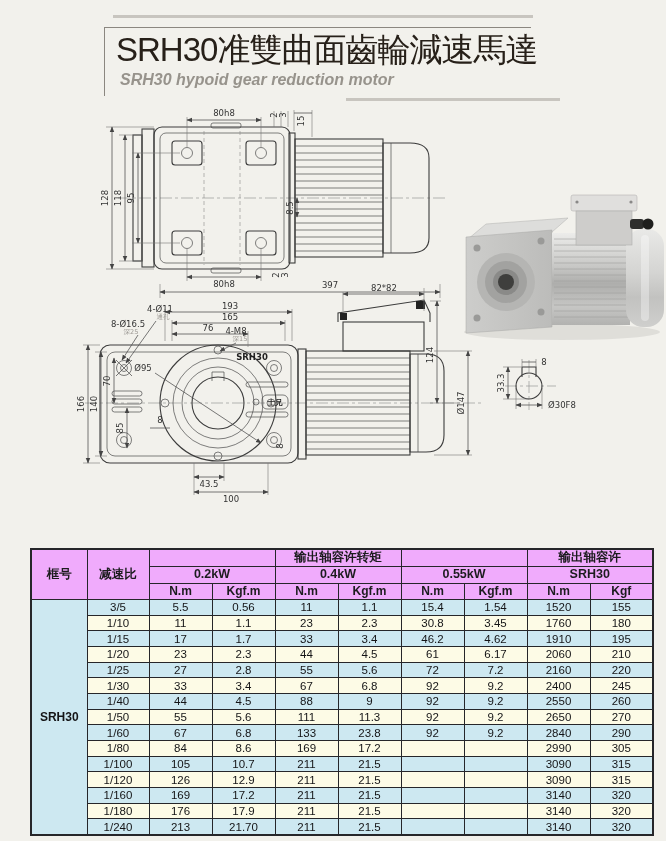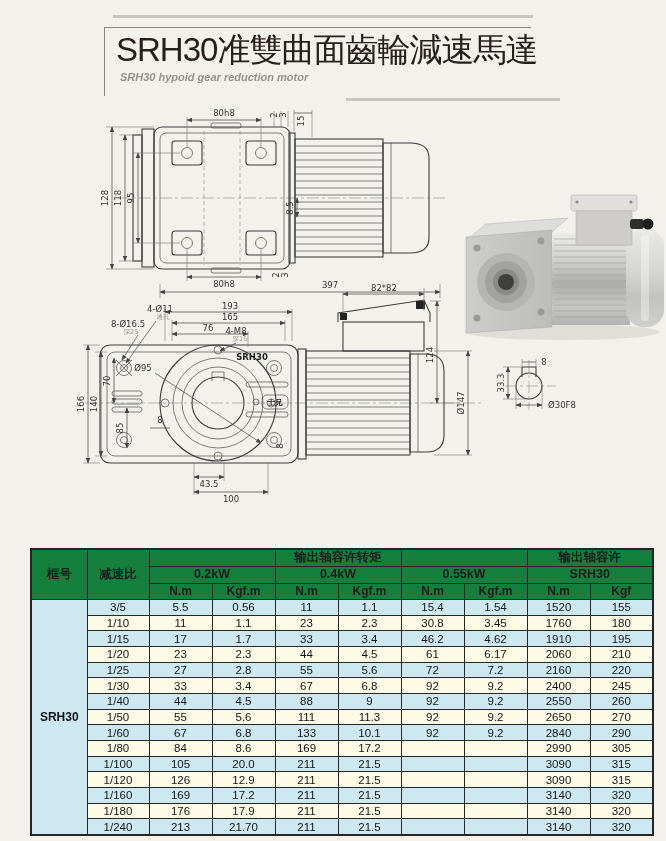--- a/index.html
+++ b/index.html
@@ -6,21 +6,21 @@
   body{width:666px;height:841px;background:#f2f1ec;position:relative;
        font-family:"Liberation Sans",sans-serif;overflow:hidden;}
   .abs{position:absolute;}
 
   
   #shadow-top{left:113px;top:15px;width:420px;height:3px;background:#c8c5bf;}
   #title-frame{left:104px;top:27px;width:426px;height:68px;
                border-left:1.5px solid #8b8780;border-top:1.5px solid #8b8780;}
   #main-title{left:116px;top:28px;font-size:33px;font-weight:normal;color:#272019;
               letter-spacing:-1px;white-space:nowrap;}
-  #sub-title{left:120px;top:71px;font-size:11px;font-weight:bold;font-style:italic;color:#97938c;}
+  #sub-title{left:120px;top:71px;font-size:16px;font-weight:bold;font-style:italic;color:#97938c;}
   #shadow-right{left:346px;top:98px;width:214px;height:3px;background:#c8c5bf;}
 
   
   #drawing{left:0;top:105px;}
   .ol{stroke:#3c3c3c;stroke-width:1.1;fill:none;}
   .ol2{stroke:#4a4a4a;stroke-width:0.7;fill:none;}
   .fin{stroke:#4a4a4a;stroke-width:0.7;fill:none;}
   .dl{stroke:#555;stroke-width:0.8;fill:none;}
   .ext{stroke:#777;stroke-width:0.6;fill:none;}
   .cl{stroke:#999;stroke-width:0.7;fill:none;stroke-dasharray:12 3 3 3;}
@@ -28,21 +28,21 @@
   text.dt{font:8.5px "DejaVu Sans",sans-serif;fill:#333;text-anchor:middle;}
   text.nt{font:6.5px "DejaVu Sans",sans-serif;fill:#9a9792;text-anchor:middle;}
   text.mt{font:bold 8.5px "DejaVu Sans",sans-serif;fill:#222;text-anchor:middle;}
   text.lt{font:bold 7.5px "DejaVu Sans",sans-serif;fill:#222;text-anchor:middle;}
 
   
   #spec-table{left:30px;top:548px;}
   table{border-collapse:collapse;width:622px;height:288px;table-layout:fixed;}
   th,td{border:1px solid #26262a;text-align:center;padding:0;line-height:1.05;}
   table{border:2px solid #26262a;}
-  th{background:#15803d;font-size:12.5px;font-weight:600;color:#1c1c1e;}
+  th{background:#f0abfc;font-size:12.5px;font-weight:600;color:#1c1c1e;}
   th.unit{font-size:12px;}
   td{font-size:11.5px;color:#141416;}
   tr.b td{background:#cde8f1;}
   tr.c td{background:#fdfbe6;}
   td.framecell{background:#ffffff;font-size:12px;font-weight:600;}
 </style>
 </head>
 <body>
 
 <div class="abs" id="shadow-top"></div>
@@ -415,41 +415,41 @@
           <td>92</td>
           <td>9.2</td>
           <td>2650</td>
           <td>270</td>
   </tr>
   <tr class="b">
     <td>1/60</td>
           <td>67</td>
           <td>6.8</td>
           <td>133</td>
-          <td>10.1</td>
+          <td>23.8</td>
           <td>92</td>
           <td>9.2</td>
           <td>2840</td>
           <td>290</td>
   </tr>
   <tr class="c">
     <td>1/80</td>
           <td>84</td>
           <td>8.6</td>
           <td>169</td>
           <td>17.2</td>
           <td></td>
           <td></td>
           <td>2990</td>
           <td>305</td>
   </tr>
   <tr class="b">
     <td>1/100</td>
           <td>105</td>
-          <td>20.0</td>
+          <td>10.7</td>
           <td>211</td>
           <td>21.5</td>
           <td></td>
           <td></td>
           <td>3090</td>
           <td>315</td>
   </tr>
   <tr class="c">
     <td>1/120</td>
           <td>126</td>

